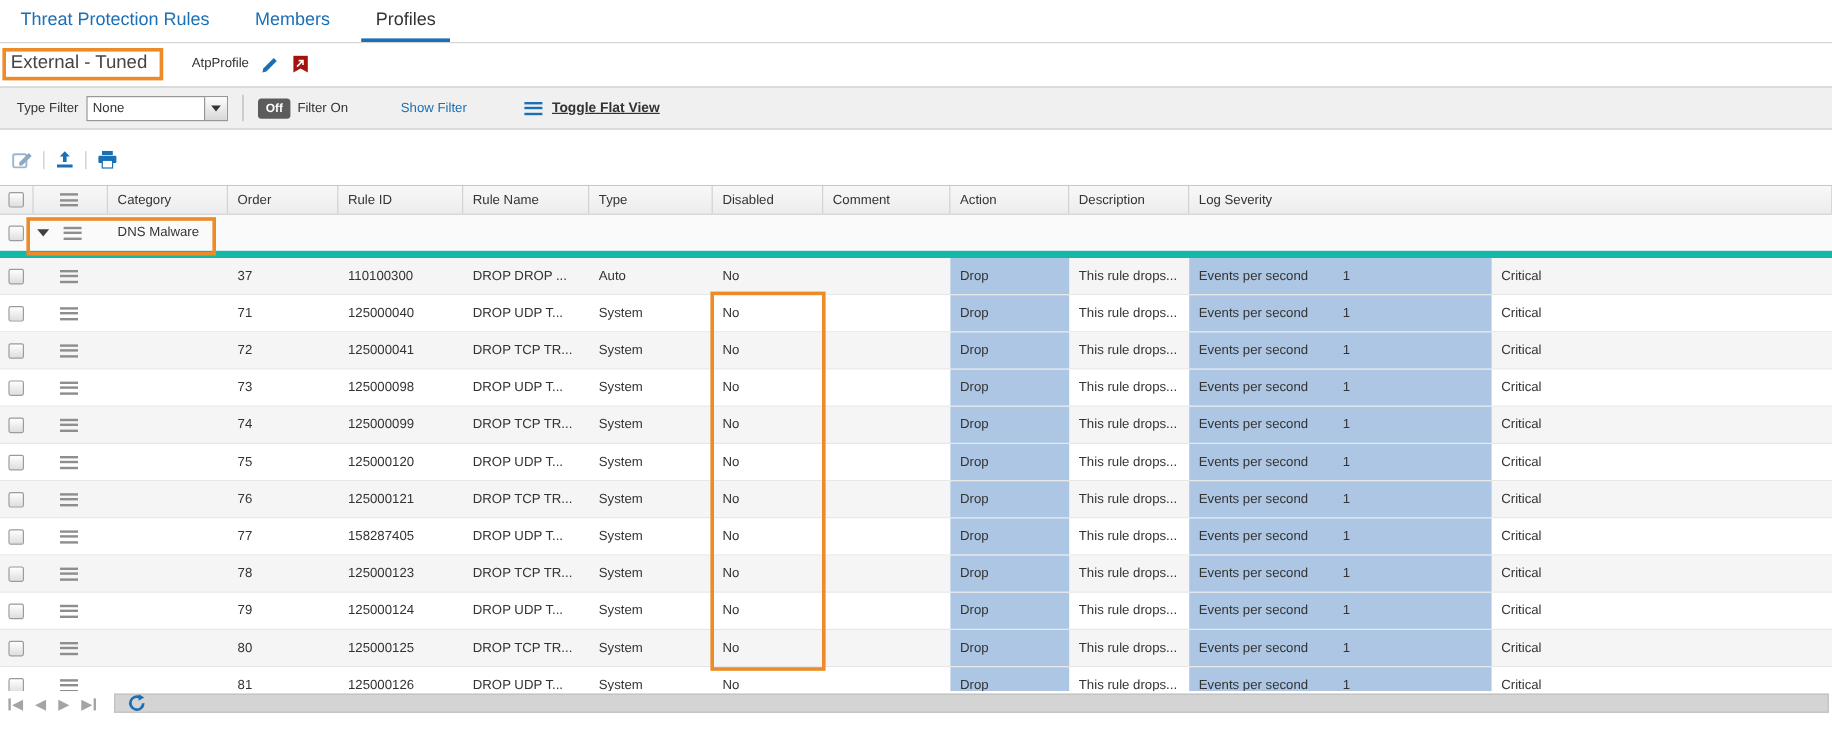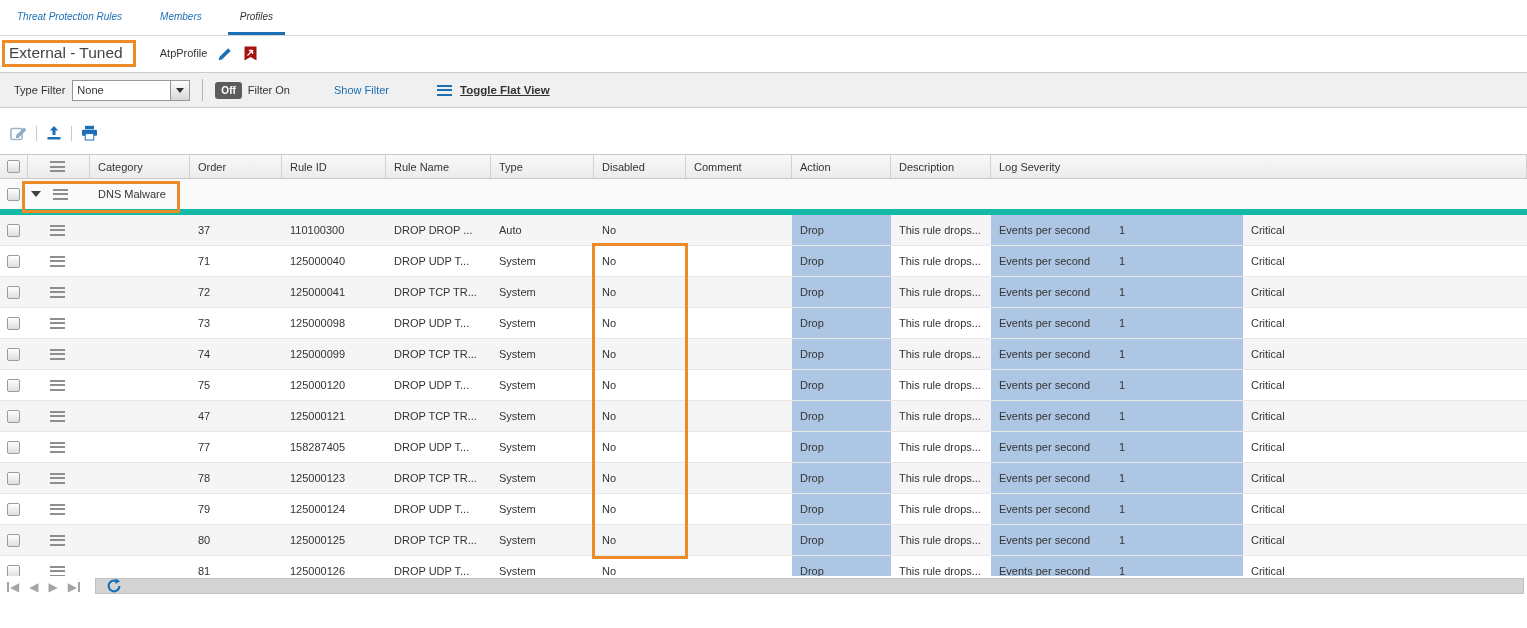--- a/index.html
+++ b/index.html
@@ -7,21 +7,21 @@
   .page{
     position:relative; width:1527px; height:628px; overflow:hidden;
     font-family:"Liberation Sans", sans-serif; font-size:11px; color:#333; background:#fff;
   }
   :root{
     --blue:#1b6fb5; --orange:#ec8b27; --cellblue:#adc6e3; --hdr:#333;
   }
 
   
   .tabbar{ height:36px; border-bottom:1px solid #d6d6d6; display:flex; align-items:stretch; padding-left:5px; }
-  .tab{ display:flex; align-items:center; padding:0 12px; margin-right:14px; color:var(--blue); font-size:10px; cursor:pointer; border-bottom:3px solid transparent;font-style:italic; }
+  .tab{ display:flex; align-items:center; padding:0 12px; margin-right:14px; color:var(--blue); font-size:15px; cursor:pointer; border-bottom:3px solid transparent; }
   .tab.active{ color:#333; border-bottom:3px solid var(--blue); }
 
   
   .breadcrumb{ margin:8px 0 0 6px; color:var(--blue); height:14px; }
   .title-row{ display:flex; align-items:center; margin:2px 0 0 2px; height:30px; }
   .title-box{ border:3px solid var(--orange); padding:1px 10px 2px 4px; font-size:15.5px; color:#444; white-space:nowrap; }
   .profile-type{ margin-left:24px; color:#333; }
   .icon-btn{ display:inline-flex; align-items:center; margin-left:11px; cursor:pointer; }
 
   
@@ -329,21 +329,21 @@
       </div>
 
       <div class="trow alt">
         <div class="c cb">
             <input type="checkbox" class="chk" style="">
           </div>
         <div class="c drag">
             <span class="hlines"></span>
           </div>
         <div class="c cat"></div>
-        <div class="c ord">47</div>
+        <div class="c ord">76</div>
         <div class="c rid">125000121</div>
         <div class="c rname">DROP TCP TR...</div>
         <div class="c type">System</div>
         <div class="c dis">No</div>
         <div class="c com"></div>
         <div class="c act blue">Drop</div>
         <div class="c desc">This rule drops...</div>
         <div class="c params blue">
             <span class="plabel">Events per second</span>
             <span class="pval">1</span>

